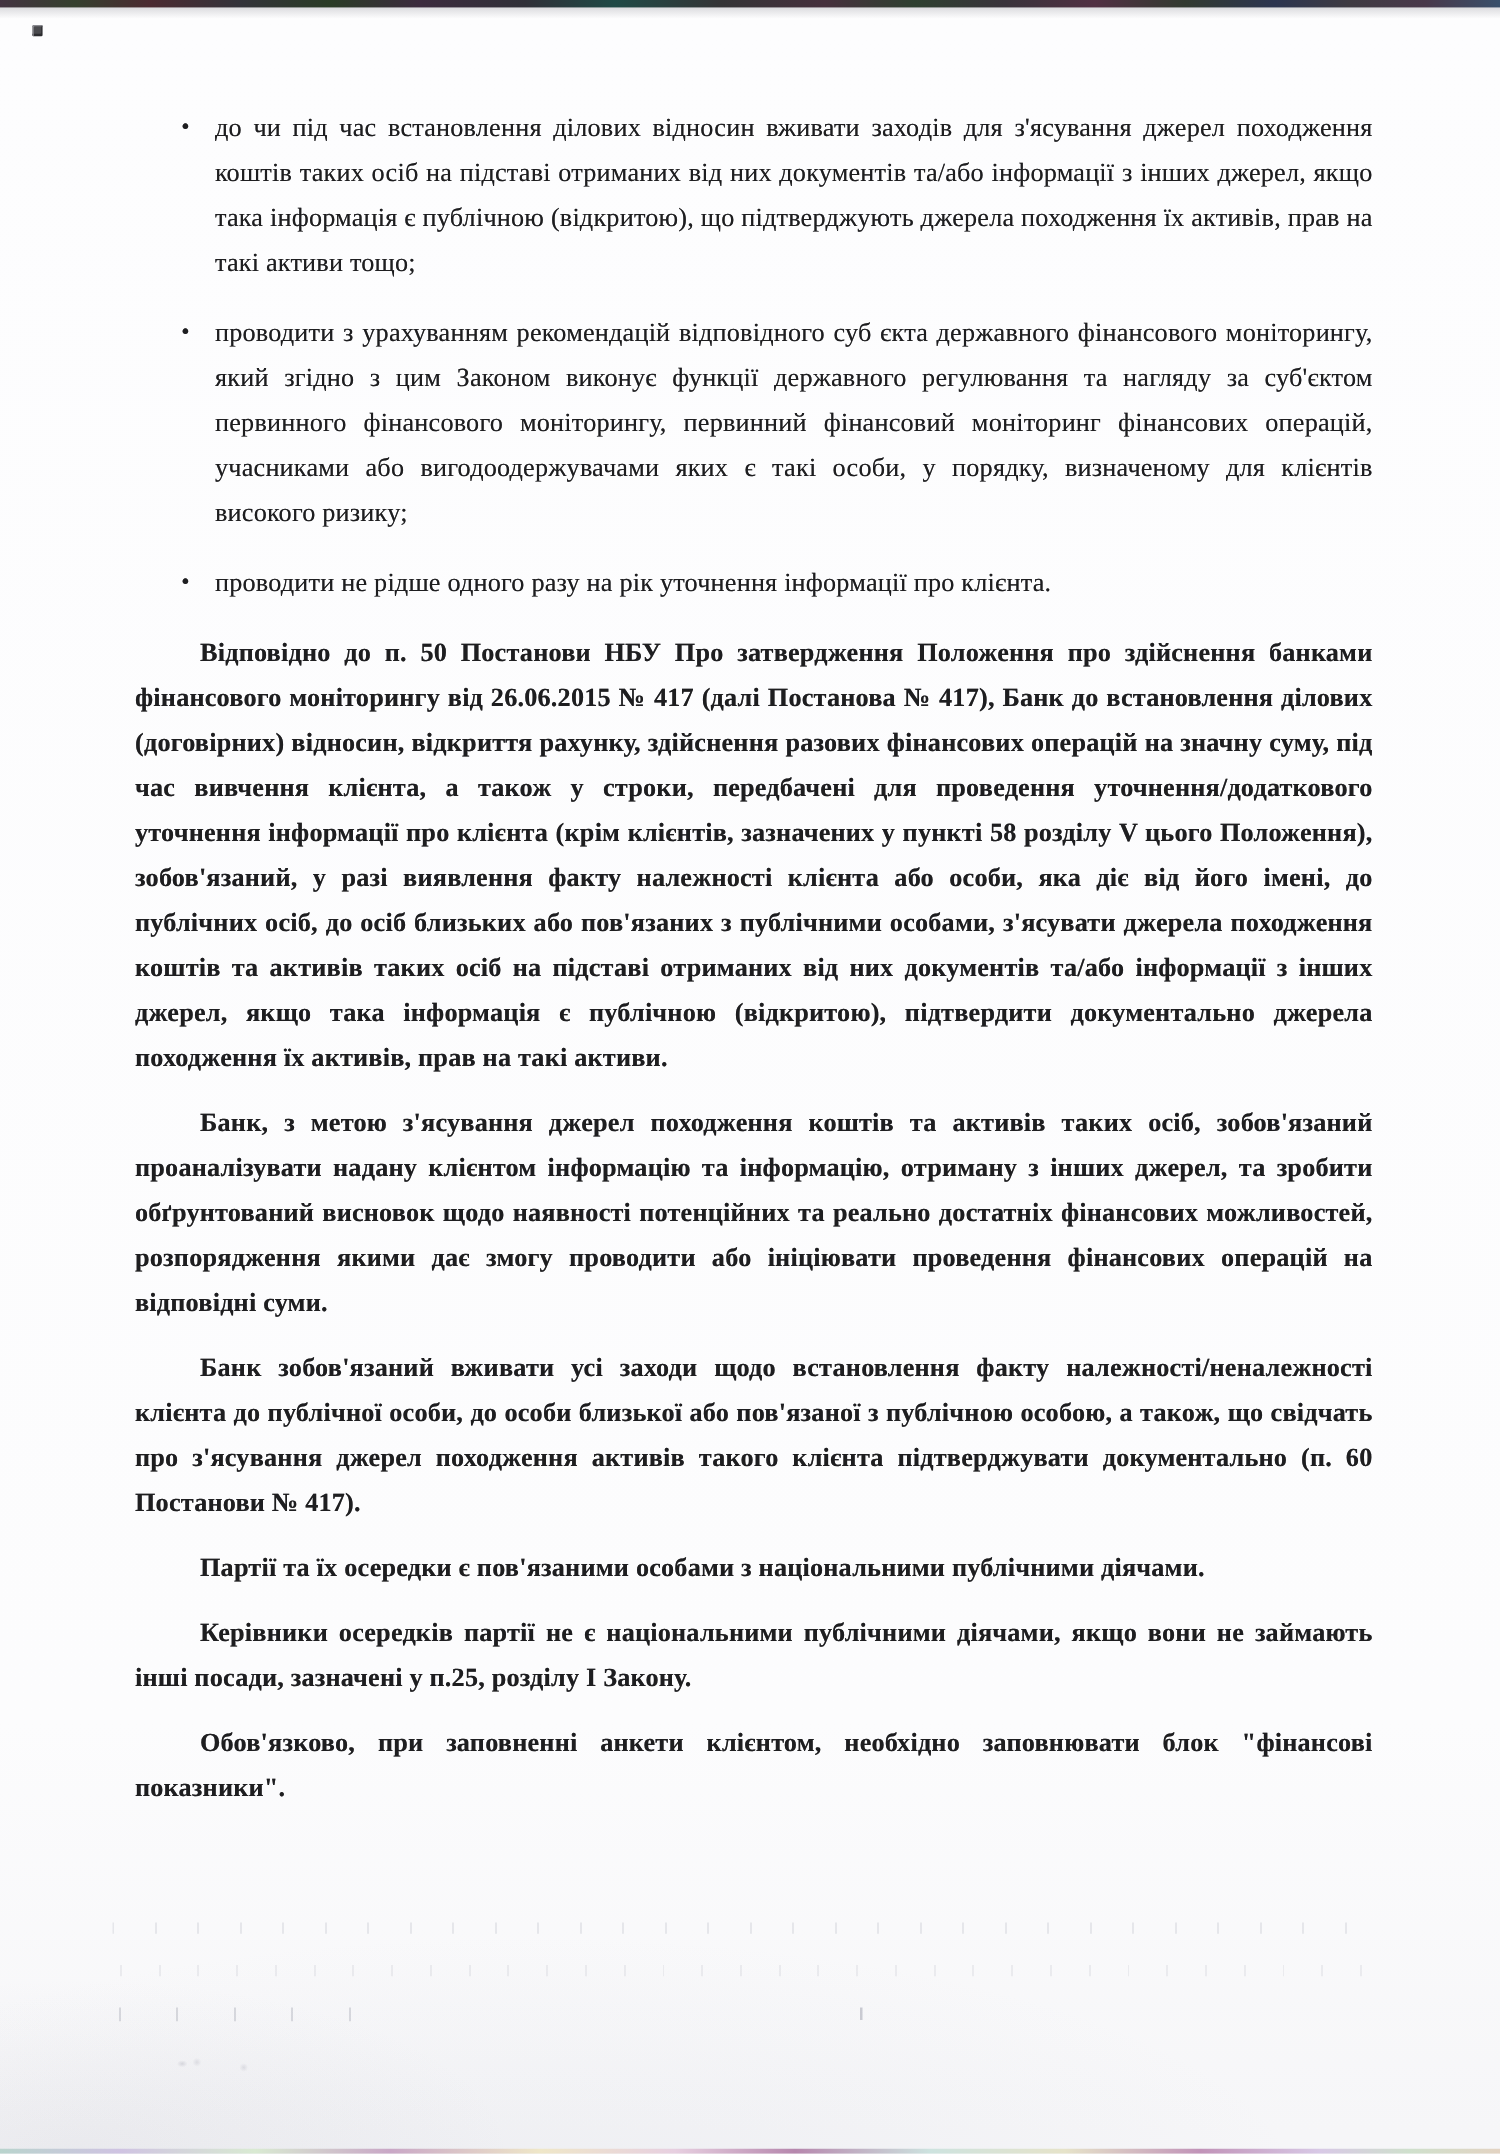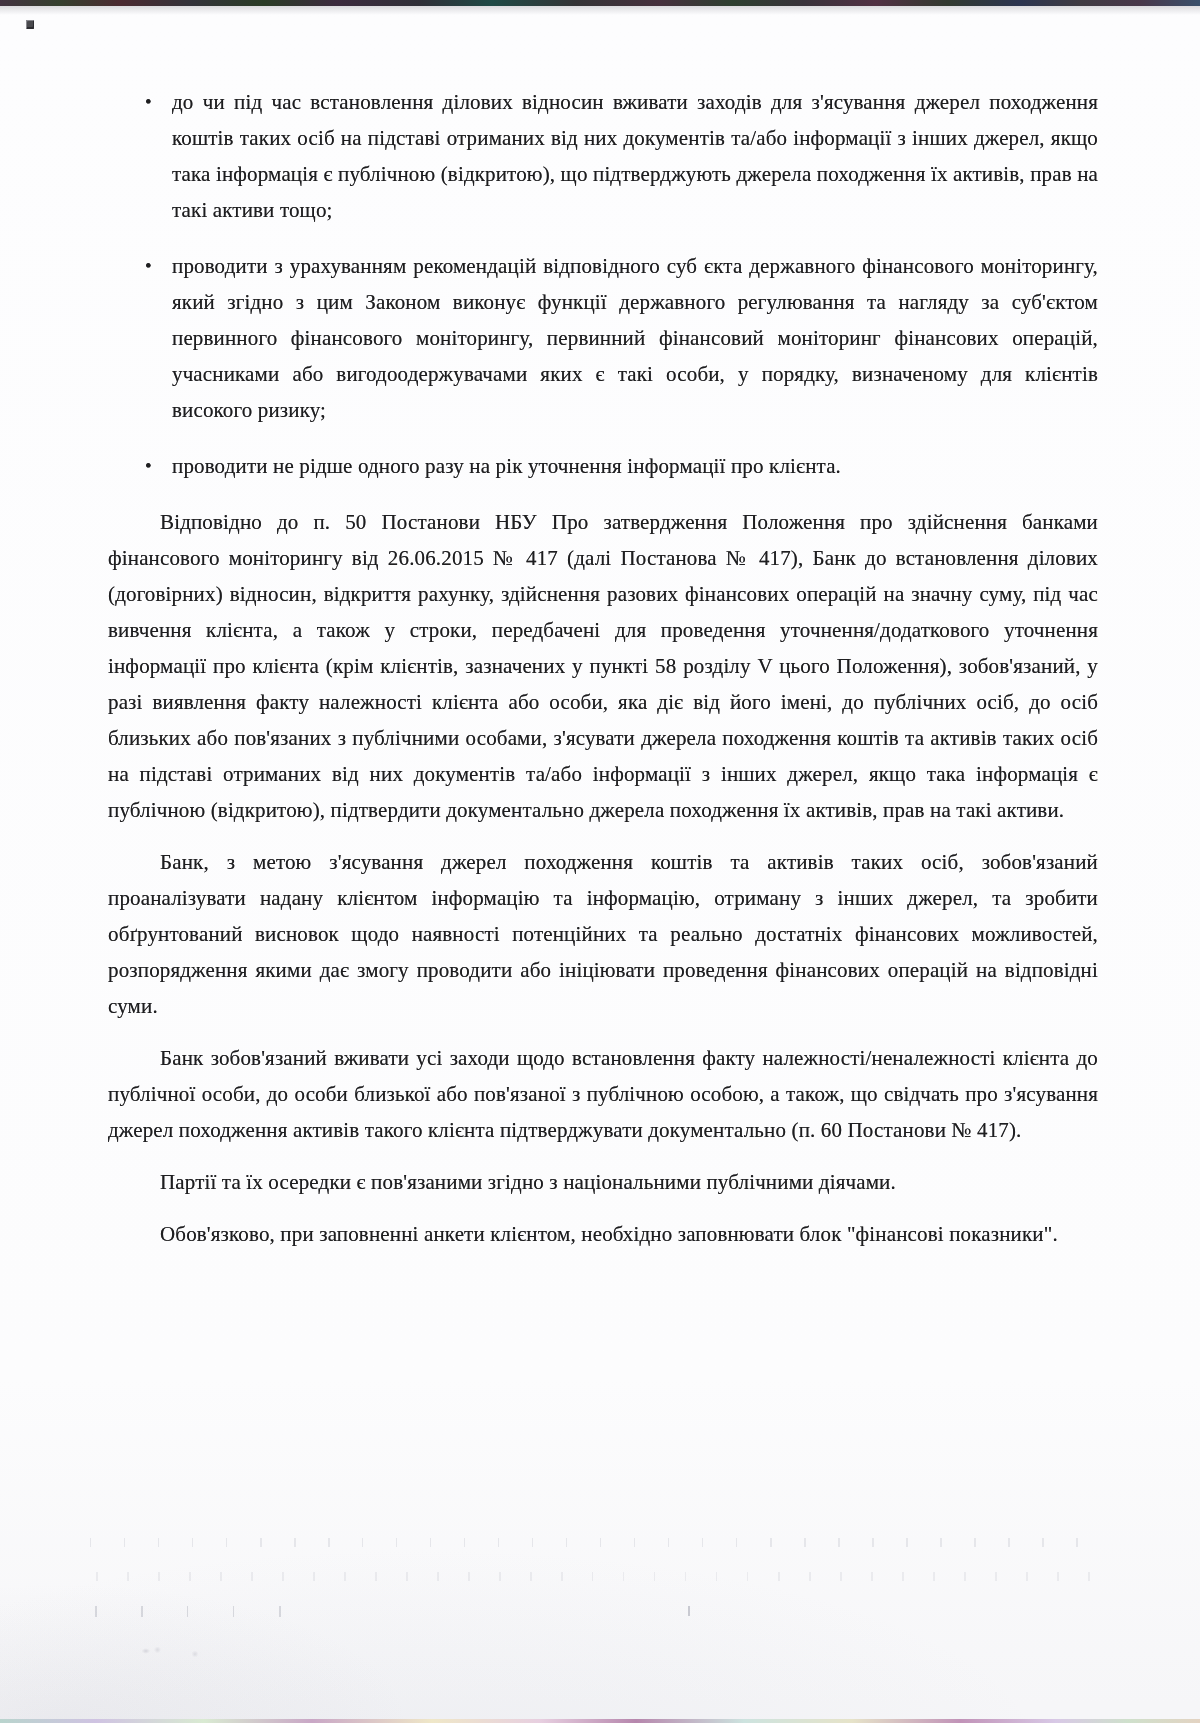--- a/index.html
+++ b/index.html
@@ -77,21 +77,21 @@
     font-size: 21px; line-height: 36px;
     text-align: justify;
     letter-spacing: 0.15px;
     text-shadow: 0 0 0.5px rgba(25,25,28,0.65);
     hyphens: none;
   }
   ul.bullets { list-style: none; margin: 0 0 16px 0; padding: 0; }
   ul.bullets li { display: flex; margin: 0 0 20px 37px; }
   ul.bullets .marker { flex: 0 0 27px; width: 27px; font-size: 19px; }
   ul.bullets .btext { flex: 1 1 auto; text-align: justify; }
-  .content p { margin: 16px 0 10px 0; text-indent: 52px; }
+  .content p { margin: 16px 0 10px 0; text-indent: 52px; font-weight: bold; }
   .content p:last-child { margin-bottom: 0; }
 </style>
 </head>
 <body>
 
 <div class="page">
 
   <div class="scan-edge-top"></div>
   <div class="scan-edge-top-fade"></div>
   <div class="corner-mark"></div>
@@ -109,21 +109,22 @@
       </li>
       <li>
         <span class="marker">•</span>
         <span class="btext">проводити не рідше одного разу на рік уточнення інформації про клієнта.</span>
       </li>
     </ul>
 
     <p>Відповідно до п. 50 Постанови НБУ Про затвердження Положення про здійснення банками фінансового моніторингу від 26.06.2015 № 417 (далі Постанова № 417), Банк до встановлення ділових (договірних) відносин, відкриття рахунку, здійснення разових фінансових операцій на значну суму, під час вивчення клієнта, а також у строки, передбачені для проведення уточнення/додаткового уточнення інформації про клієнта (крім клієнтів, зазначених у пункті 58 розділу V цього Положення), зобов'язаний, у разі виявлення факту належності клієнта або особи, яка діє від його імені, до публічних осіб, до осіб близьких або пов'язаних з публічними особами, з'ясувати джерела походження коштів та активів таких осіб на підставі отриманих від них документів та/або інформації з інших джерел, якщо така інформація є публічною (відкритою), підтвердити документально джерела походження їх активів, прав на такі активи.</p>
     <p>Банк, з метою з'ясування джерел походження коштів та активів таких осіб, зобов'язаний проаналізувати надану клієнтом інформацію та інформацію, отриману з інших джерел, та зробити обґрунтований висновок щодо наявності потенційних та реально достатніх фінансових можливостей, розпорядження якими дає змогу проводити або ініціювати проведення фінансових операцій на відповідні суми.</p>
     <p>Банк зобов'язаний вживати усі заходи щодо встановлення факту належності/неналежності клієнта до публічної особи, до особи близької або пов'язаної з публічною особою, а також, що свідчать про з'ясування джерел походження активів такого клієнта підтверджувати документально (п. 60 Постанови № 417).</p>
-    <p>Партії та їх осередки є пов'язаними згідно з національними публічними діячами.</p>
+    <p>Партії та їх осередки є пов'язаними особами з національними публічними діячами.</p>
+    <p>Керівники осередків партії не є національними публічними діячами, якщо вони не займають інші посади, зазначені у п.25, розділу І Закону.</p>
     <p>Обов'язково, при заповненні анкети клієнтом, необхідно заповнювати блок "фінансові показники".</p>
 
   </div>
 
   <div class="artifact tick-row-1"></div>
   <div class="artifact tick-row-2"></div>
   <div class="artifact tick-row-3"></div>
   <div class="artifact tick-solo"></div>
   <div class="artifact smudge-1"></div>
   <div class="artifact smudge-2"></div>

